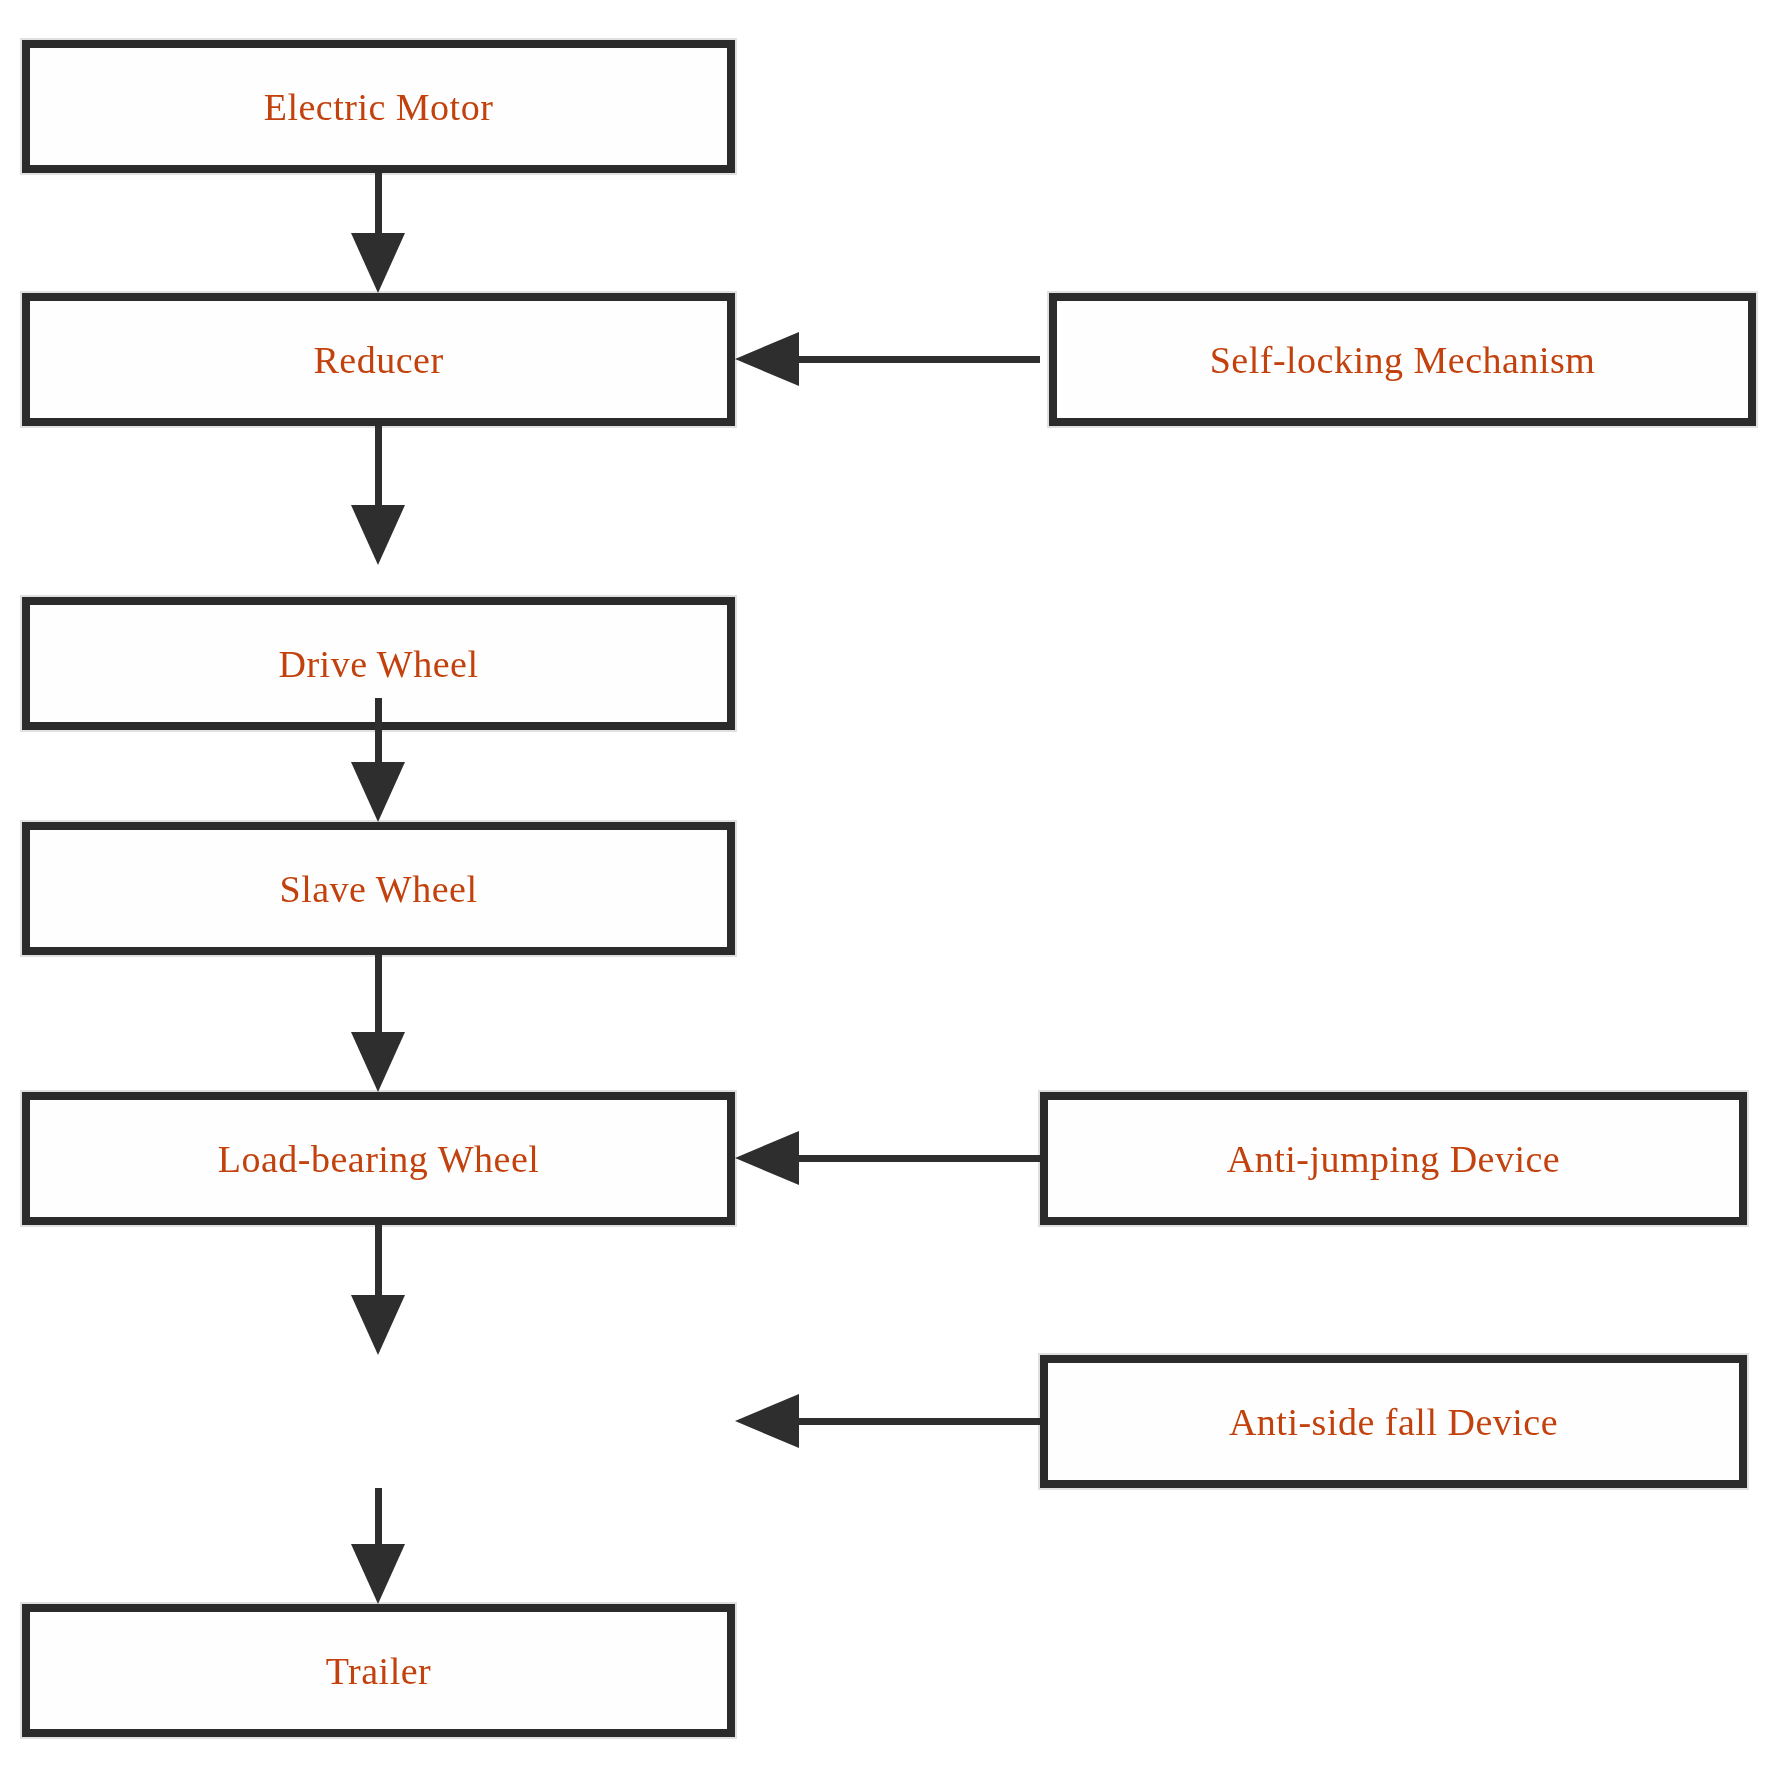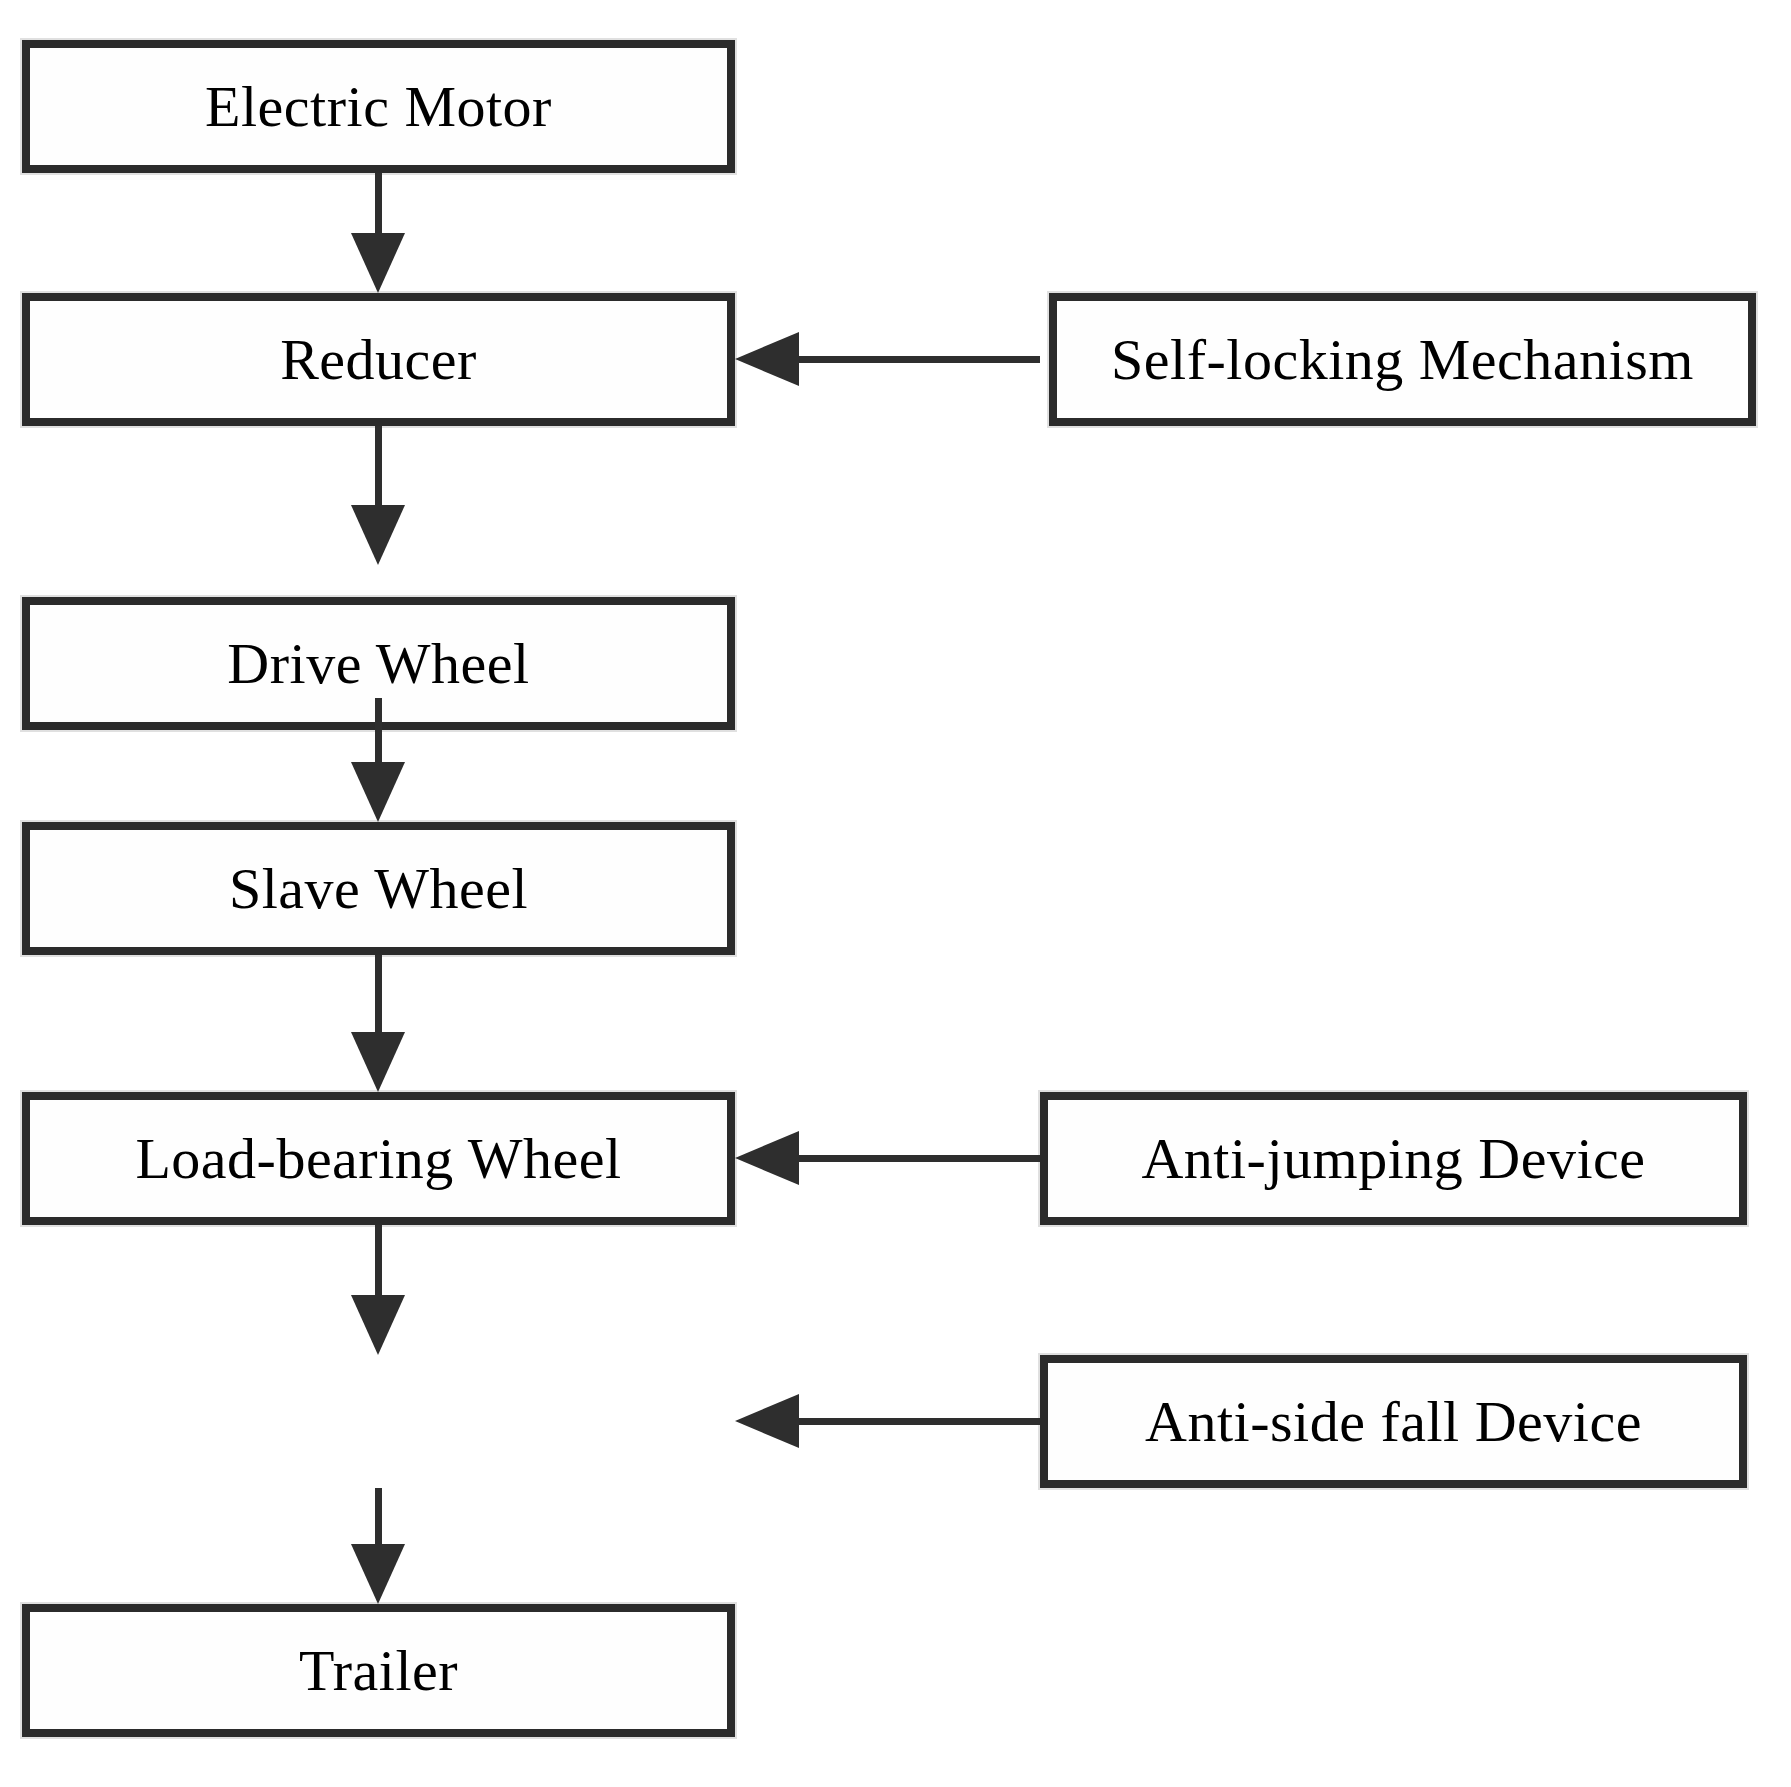--- a/index.html
+++ b/index.html
@@ -16,22 +16,22 @@
     overflow: hidden;
   }
   .node {
     position: absolute;
     box-sizing: border-box;
     border: 8px solid #2b2b2b;
     background: #fefefe;
     display: flex;
     align-items: center;
     justify-content: center;
-    font-size: 58px;
-    color: #000000;
+    font-size: 38px;
+    color: #c2410c;
     letter-spacing: 0.5px;
     box-shadow: 0 0 0 2px rgba(130,130,130,0.25);
     text-align: center;
   }
   .main-node { left: 22px;   width: 713px; height: 133px; }
   .side-node { left: 1040px; width: 707px; height: 133px; }
 
   
   .n1 { top: 40px;   }
   .n2 { top: 293px;  }

